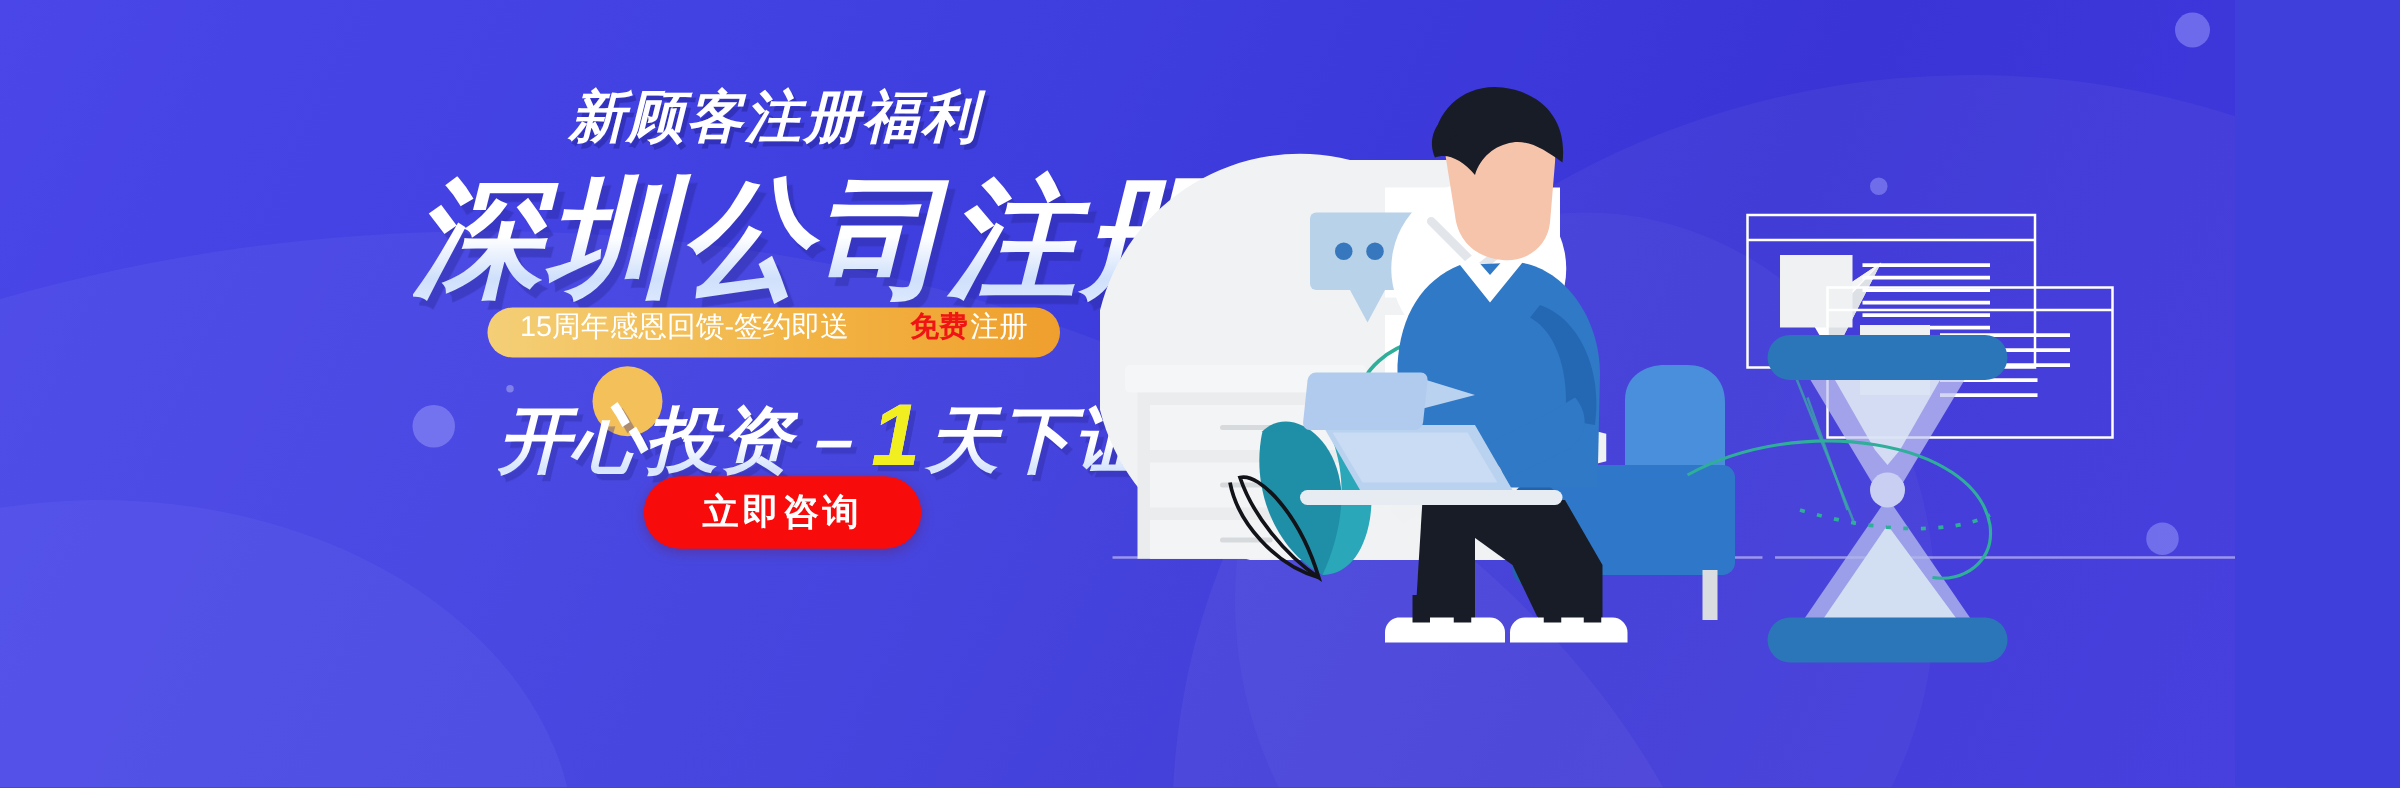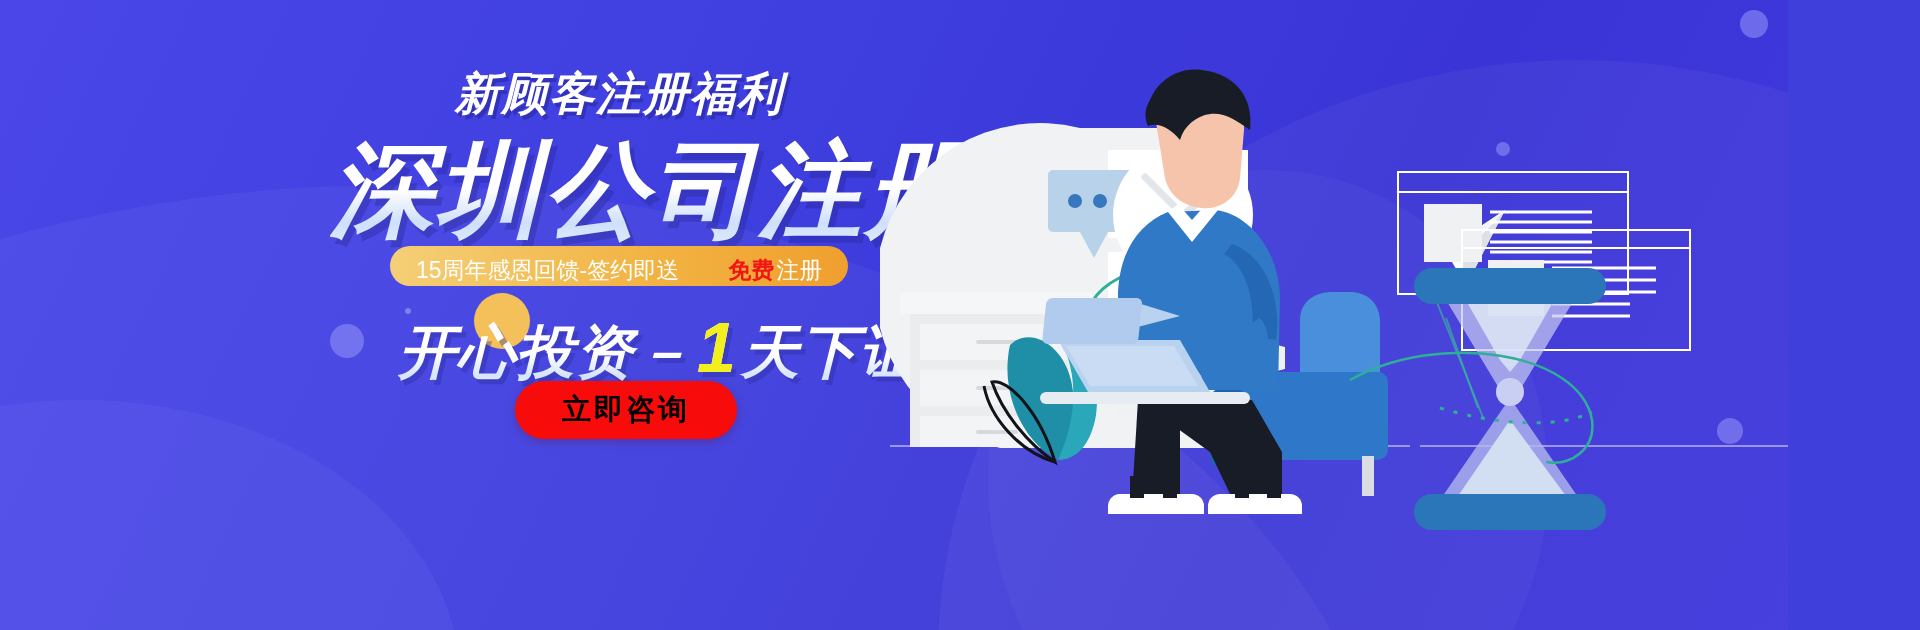--- a/index.html
+++ b/index.html
@@ -77,21 +77,21 @@
     background:linear-gradient(180deg,#ffffff 0%,#ffffff 48%,#cfe0fb 72%,#eaf2ff 100%);
     -webkit-background-clip:text; background-clip:text;
     color:transparent; -webkit-text-fill-color:transparent;
     filter: drop-shadow(5px 7px 0 rgba(40,40,150,0.38));
     white-space:nowrap;
   }
 
   .pill {
     position:absolute; left:390px; top:246px;
     height:40px; padding:0 26px;
-    display:flex; align-items:flex-end;
+    display:flex; align-items:flex-start;
     border-radius:22px;
     background:linear-gradient(90deg,#f4cf77 0%,#f2b444 55%,#ef9f2d 100%);
     font-size:23px; color:#ffffff; white-space:nowrap;
   }
   .pill .free { color:#f01414; font-weight:bold; padding:0 2px;margin-left:47px; }
 
   .tagline {
     position:absolute; left:398px; top:308px;
     font-size:58px; font-weight:bold; font-style:italic;
     letter-spacing:1px; white-space:nowrap;
@@ -103,21 +103,21 @@
   .tagline .one {
     -webkit-text-fill-color:#f2ef21; color:#f2ef21;
     background:none; font-size:70px; padding:0 4px;
   }
 
   .cta {
     position:absolute; left:515px; top:381px;
     width:222px; height:58px;
     border-radius:29px;
     background:#f70b0b;
-    color:#000000; font-size:29px; font-weight:bold;
+    color:#ffffff; font-size:29px; font-weight:bold;
     letter-spacing:3px;
     display:flex; align-items:center; justify-content:center;
     border:none; cursor:pointer;
     box-shadow:0 3px 10px rgba(120,0,0,0.25);
   }
 
   
   .illus { position:absolute; left:880px; top:0; width:1040px; height:630px; }
   .illus svg { display:block; }
 </style>

